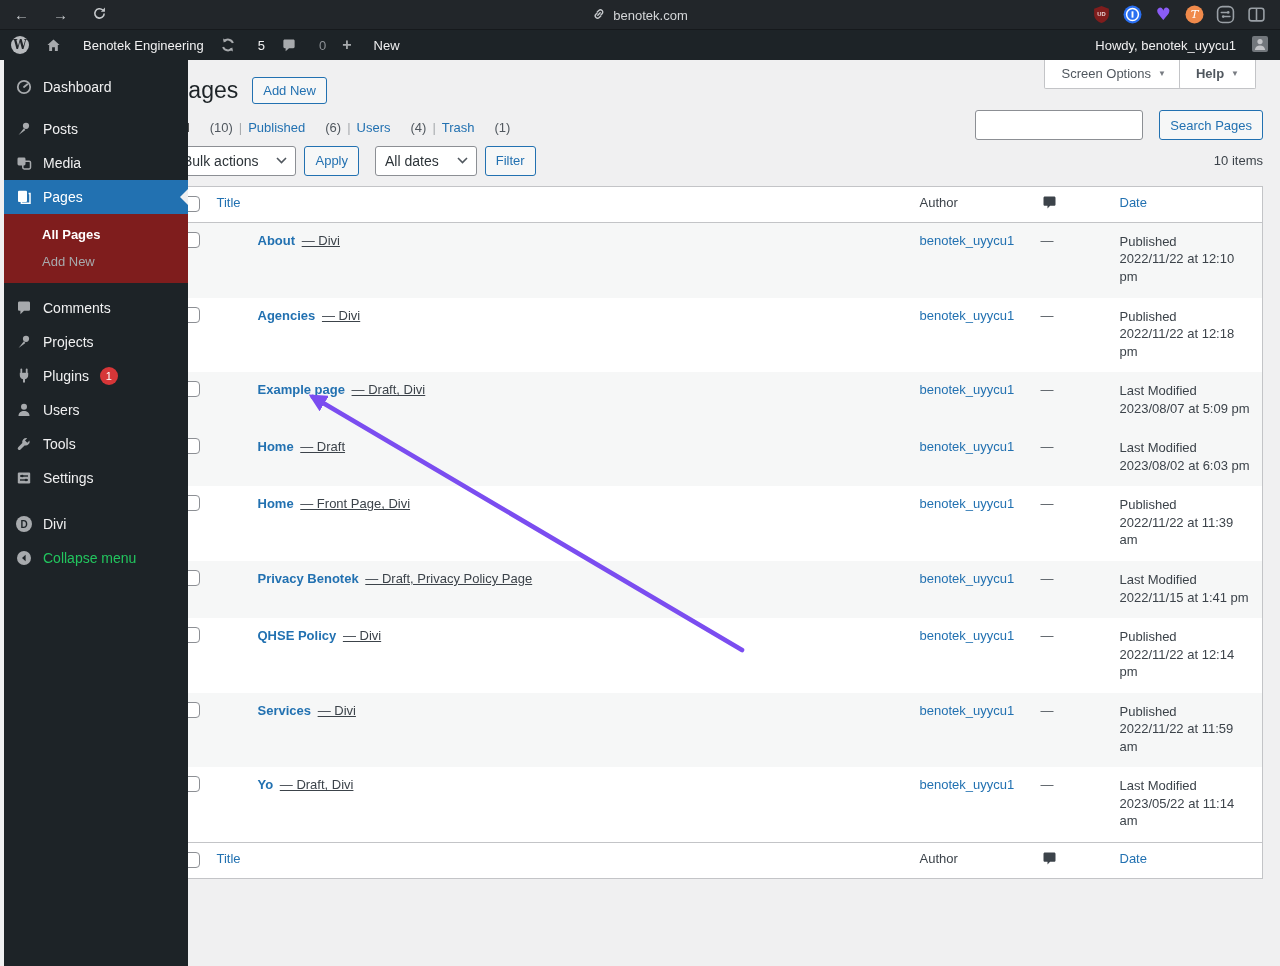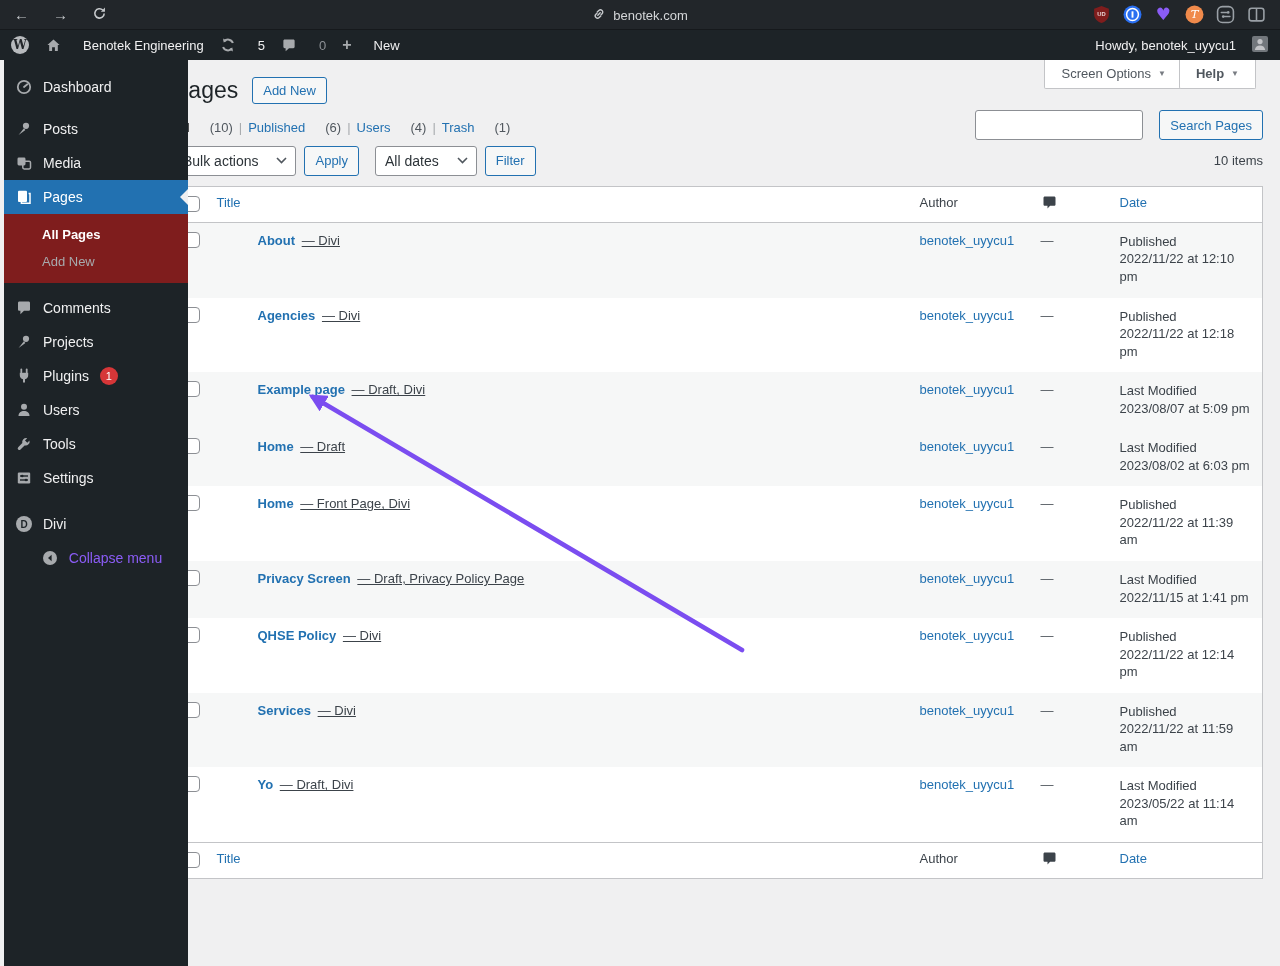--- a/index.html
+++ b/index.html
@@ -52,21 +52,21 @@
   .gap-m { margin-top:12px; }
   .menu-item.active { background:#2271b1; color:#fff; }
   .menu-item.active .mi { color:#fff; }
   .menu-item.active::after {
     content:""; position:absolute; right:0; top:50%; margin-top:-8px;
     border:8px solid transparent; border-right-color:#f0f0f1;
   }
   .submenu { background:#7f1d1d; padding:7px 0 8px; }
   .submenu-item { padding:6px 0 6px 38px; font-size:13px; color:#a7aaad; cursor:default; }
   .submenu-item.current { color:#fff; font-weight:bold; }
-  .collapse-item { color:#8b5cf6;justify-content:center; }
+  .collapse-item { color:#22c55e; }
   .badge {
     background:#d63638; color:#fff; border-radius:50%; min-width:18px; height:18px;
     display:inline-flex; align-items:center; justify-content:center;
     font-size:11px; margin-left:2px; padding:0 2px;
   }
   
   .content { position:absolute; top:60px; left:160px; right:0; bottom:0; background:#f0f0f1; }
   .screen-tab {
     position:absolute; top:0; background:#fff; border:1px solid #c3c4c7; border-top:none;
     color:#50575e; font-size:13px; padding:6px 16px 7px; display:flex; gap:7px; align-items:center;
@@ -559,21 +559,21 @@
       <span class="date-value">2022/11/22 at 11:39 am</span>
     </span>
             </td>
   </tr>
 
   <tr class="page-row alt">
     <td class="cb-cell">
               <input type="checkbox" class="cb" style="">
             </td>
     <td>
-      <span class="row-title">Privacy Screen</span>
+      <span class="row-title">Privacy Benotek</span>
       <span class="row-suffix">— Draft, Privacy Policy Page</span>
     </td>
     <td><span class="author-link">benotek_uyycu1</span></td>
     <td><span class="comments-dash">—</span></td>
     <td>
               <span class="date-cell-inner">
       <span class="date-status">Last Modified</span>
       <span class="date-value">2022/11/15 at 1:41 pm</span>
     </span>
             </td>

